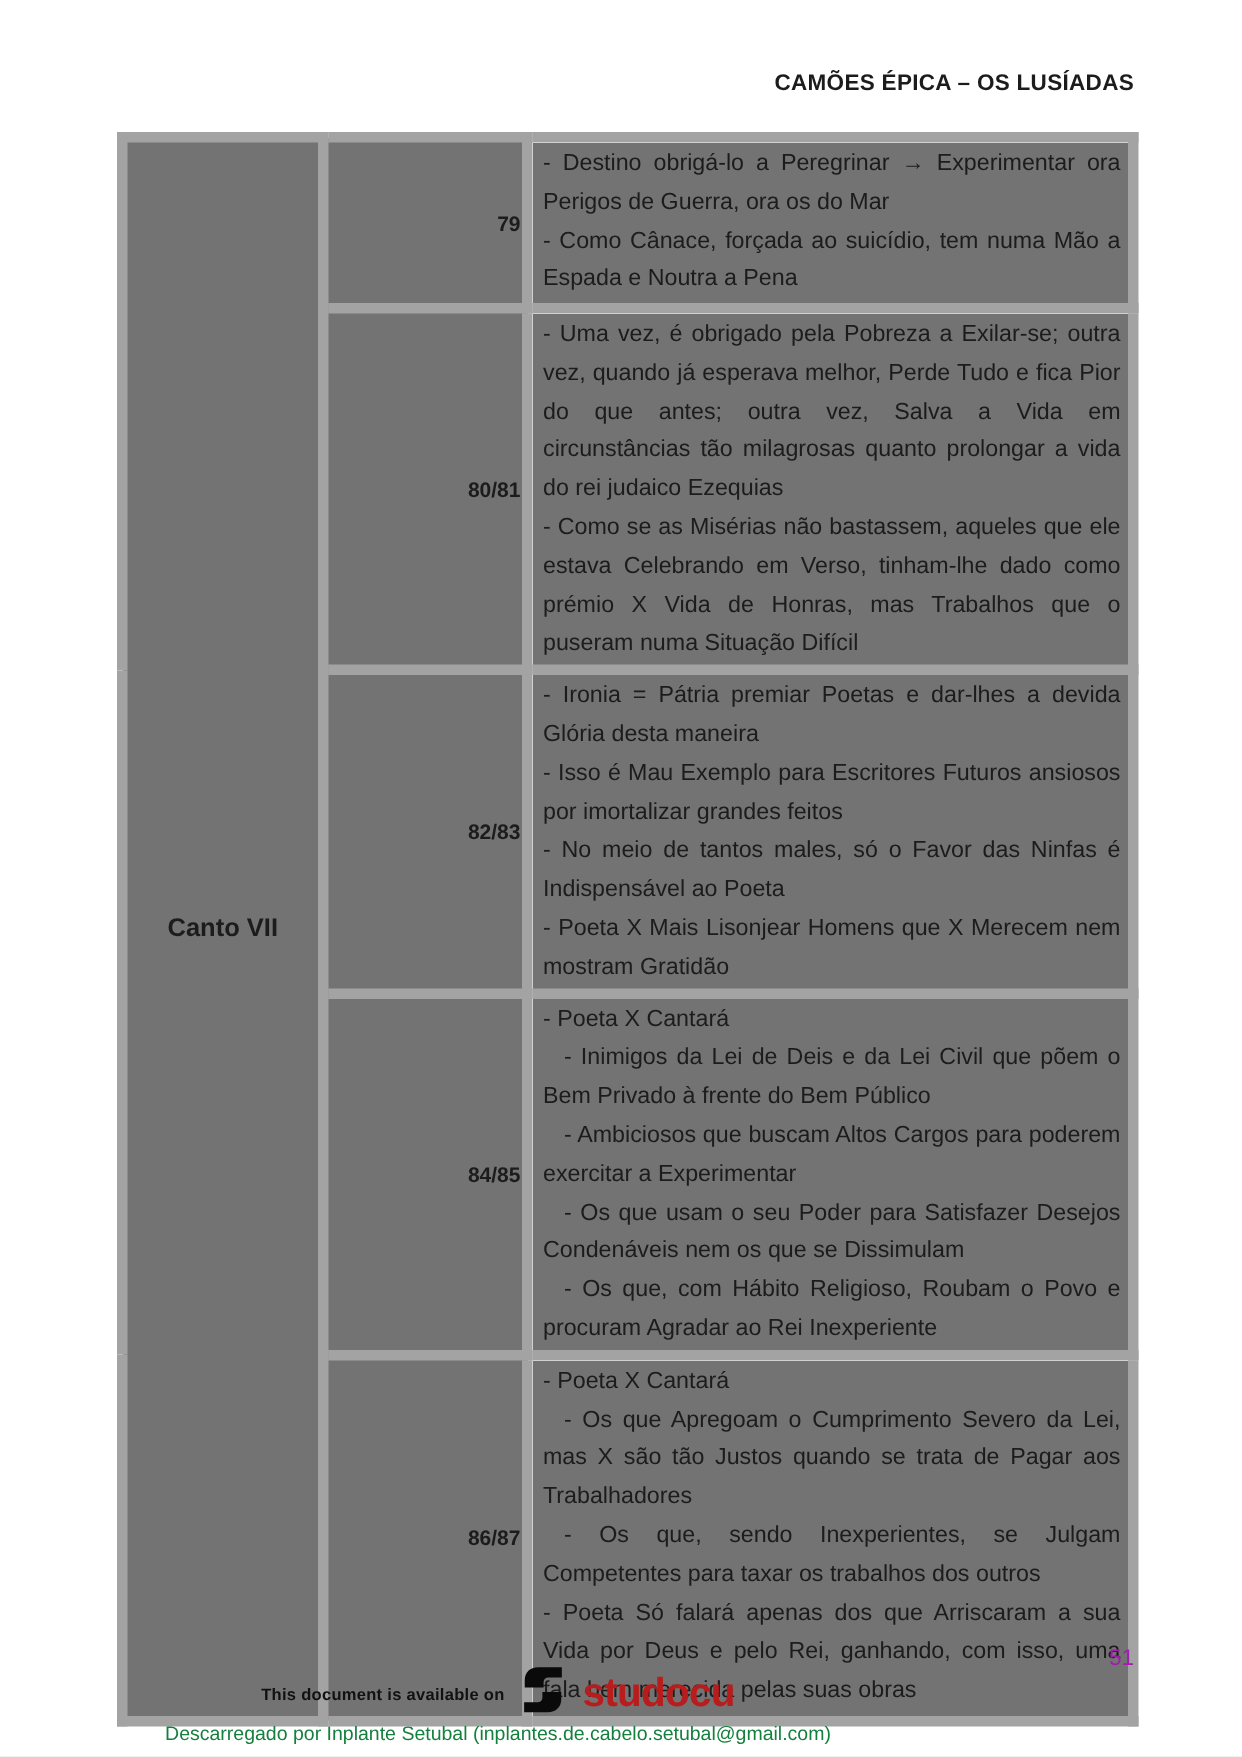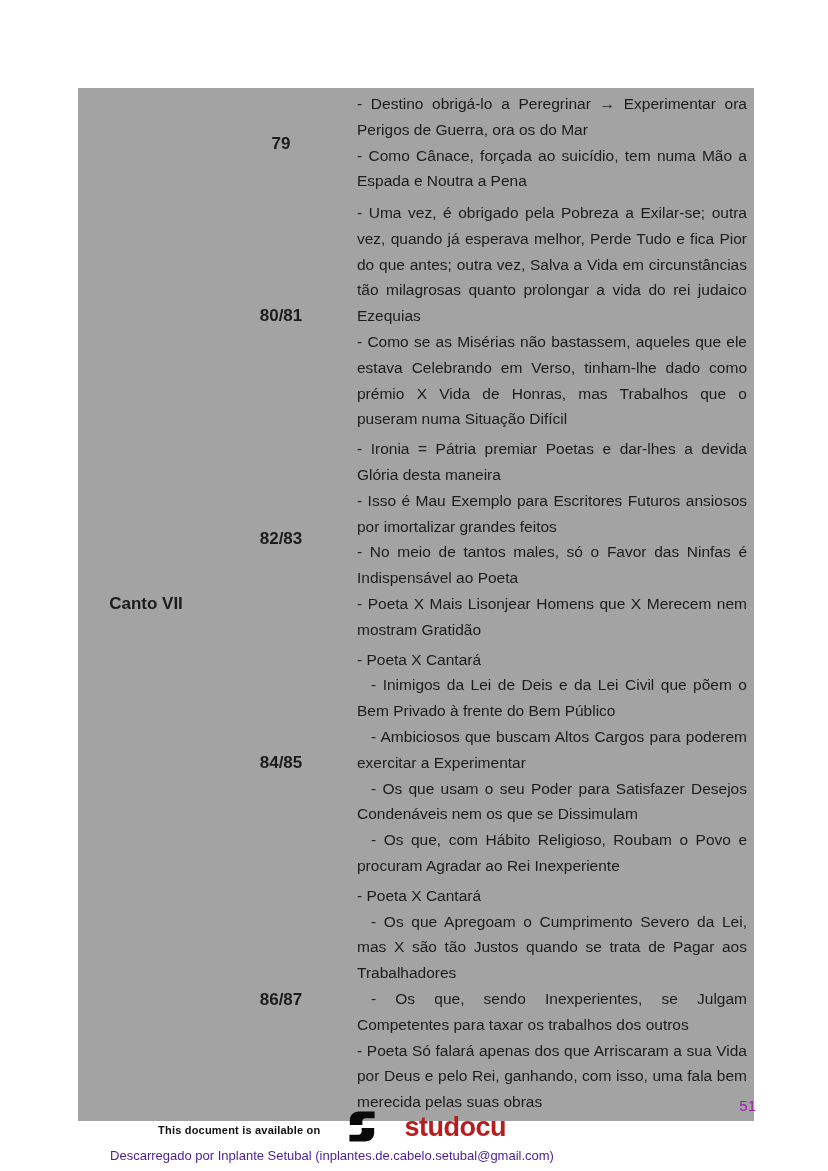--- a/index.html
+++ b/index.html
@@ -21,33 +21,33 @@
     color:#1c1c1c;
   }
   table.doc-table {
     position:absolute;
     left:78px; top:88px;
     width:674px;
     border-collapse:collapse;
     table-layout:fixed;
   }
   table.doc-table td {
-    border:2px solid #a3a3a3;
+    border:7px solid #a3a3a3;
     vertical-align:middle;
-    background:#a3a3a3;
+    background:#737373;
   }
   .canto-cell {
     text-align:center;
     font-weight:bold;
     font-size:17px;
   }
   .stanza-cell {
-    text-align:center;
+    text-align:right;
     font-weight:bold;
-    font-size:17px;
+    font-size:14px;
   }
   .content-cell {
     vertical-align:top !important;
     padding:1px 5px 1px 7px;
     font-size:15.5px;
     line-height:25.8px;
     overflow:hidden;
   }
   .item { text-align:justify; }
   .item.sub { text-indent:14px; }
@@ -62,21 +62,21 @@
     font-size:15px;
     color:#a21caf;
   }
   .footer-brand {
     position:absolute;
     top:1106px; left:0;
     width:664px;
     display:flex;
     justify-content:center;
     align-items:center;
-    gap:27px;
+    gap:11px;
     text-decoration:none;
     color:#000000;
   }
   .availability-label {
     font-size:11px;
     font-weight:bold;
     letter-spacing:0.2px;
     color:#111111;
     padding-top:6px;
   }
@@ -87,28 +87,29 @@
     letter-spacing:-0.5px;
     color:#b91c1c;
     padding-top:2px;
   }
   .download-note {
     position:absolute;
     top:1148px; left:0;
     width:664px;
     text-align:center;
     font-size:13px;
-    color:#4c1d95;
+    color:#15803d;
   }
 </style>
 </head>
 <body>
 
 <div class="page">
 
+  <div class="header-title">CAMÕES ÉPICA – OS LUSÍADAS</div>
 
   <table class="doc-table">
     <colgroup>
       <col style="width:134px">
       <col style="width:136px">
       <col style="width:404px">
     </colgroup>
     <tbody>
       <tr class="r0">
         <td class="canto-cell" rowspan="5">Canto VII</td>

